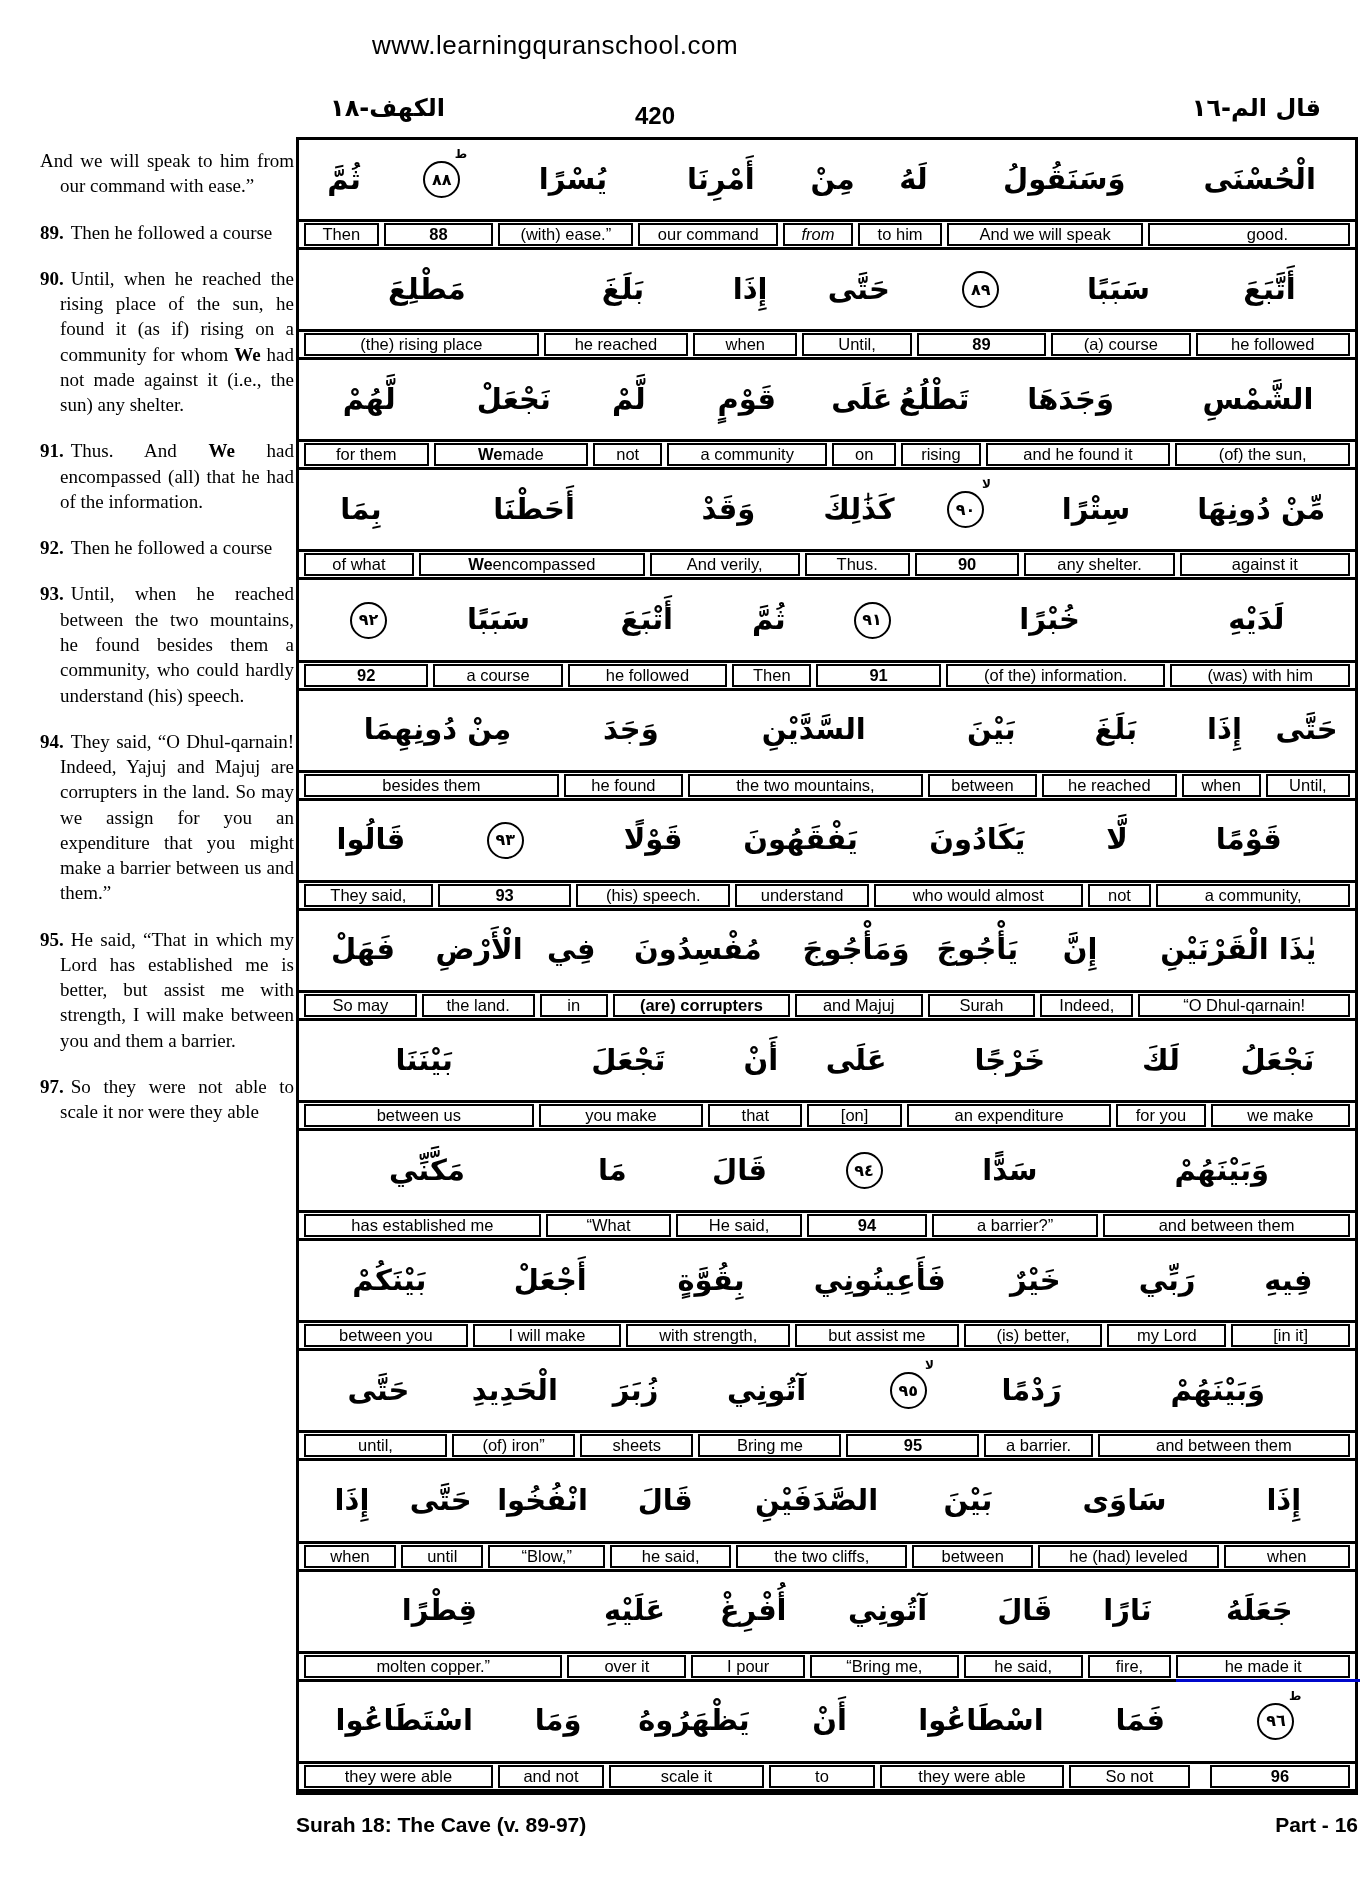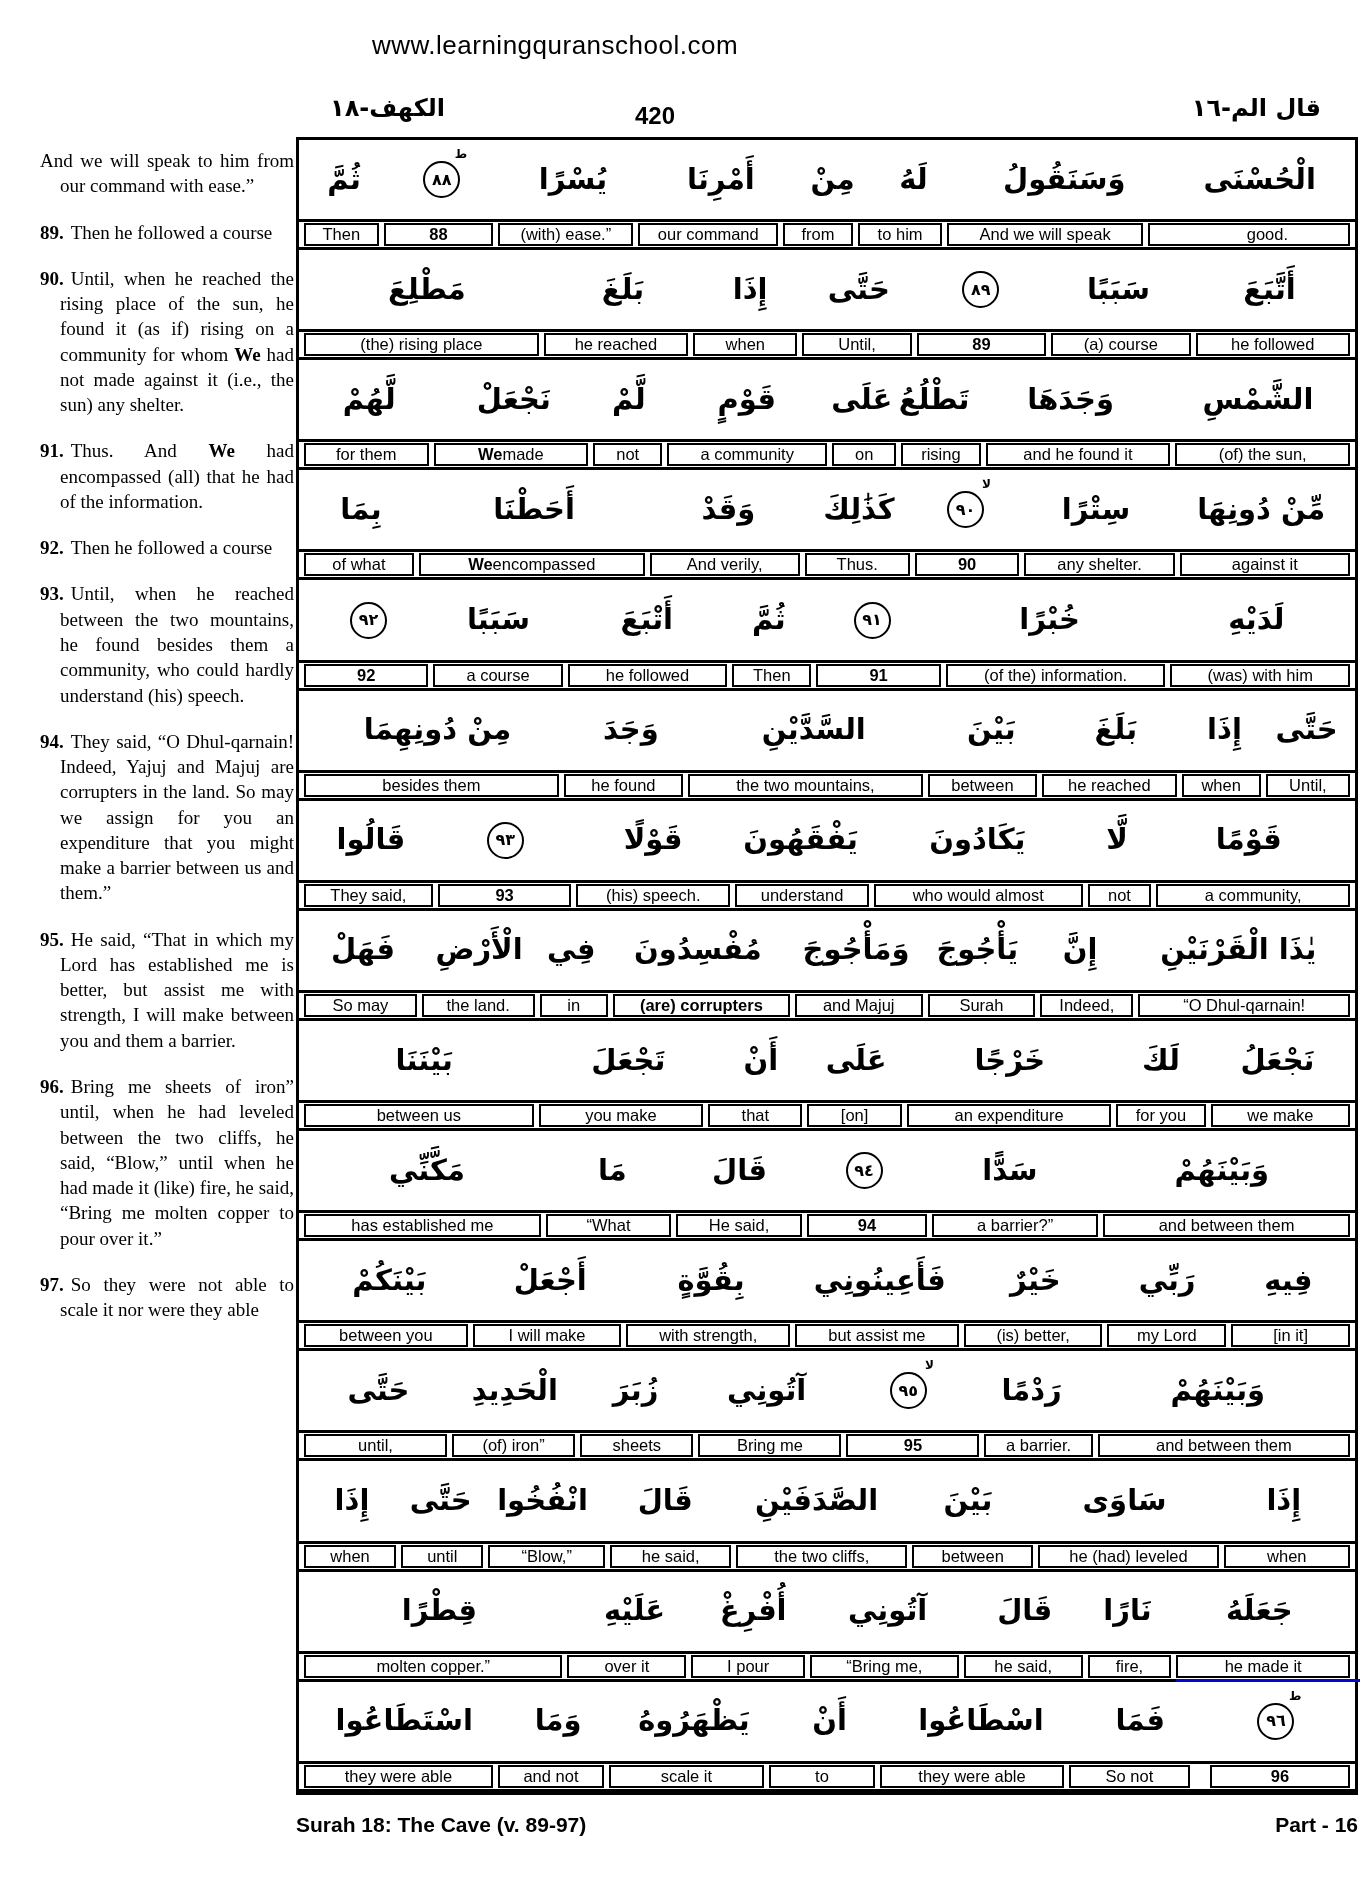--- a/index.html
+++ b/index.html
@@ -80,21 +80,20 @@
 
 <div class="sidebar" id="sidebar">
     <p class="para">And we will speak to him from our command with ease.”</p>
     <p class="para"><b class="pnum">89.</b>Then he followed a course</p>
     <p class="para"><b class="pnum">90.</b>Until, when he reached the rising place of the sun, he found it (as if) rising on a community for whom <b>We</b> had not made against it (i.e., the sun) any shelter.</p>
     <p class="para"><b class="pnum">91.</b>Thus. And <b>We</b> had encompassed (all) that he had of the information.</p>
     <p class="para"><b class="pnum">92.</b>Then he followed a course</p>
     <p class="para"><b class="pnum">93.</b>Until, when he reached between the two mountains, he found besides them a community, who could hardly understand (his) speech.</p>
     <p class="para"><b class="pnum">94.</b>They said, “O Dhul-qarnain! Indeed, Yajuj and Majuj are corrupters in the land. So may we assign for you an expenditure that you might make a barrier between us and them.”</p>
     <p class="para"><b class="pnum">95.</b>He said, “That in which my Lord has established me is better, but assist me with strength, I will make between you and them a barrier.</p>
-    <p class="para"><b class="pnum">96.</b>Bring me sheets of iron” until, when he had leveled between the two cliffs, he said, “Blow,” until when he had made it (like) fire, he said, “Bring me molten copper to pour over it.”</p>
     <p class="para"><b class="pnum">97.</b>So they were not able to scale it nor were they able</p>
   </div>
 
 <div class="qtable" id="qtable">
     <div class="ar-row">
       <div class="ar-cell" style="flex: 7 1 0%;">ثُمَّ</div>
       <div class="ar-cell" style="flex: 10.5 1 0%;">
         <span class="vn">
           <span class="mk">ط</span>
           <span class="vd">٨٨</span>
@@ -105,21 +104,21 @@
       <div class="ar-cell" style="flex: 6.5 1 0%;">مِنْ</div>
       <div class="ar-cell" style="flex: 8 1 0%;">لَهُ</div>
       <div class="ar-cell" style="flex: 19 1 0%;">وَسَنَقُولُ</div>
       <div class="ar-cell" style="flex: 16 1 0%;">الْحُسْنَى</div>
     </div>
     <div class="en-row">
       <div class="en-cell" style="flex: 7 1 0%;">Then</div>
       <div class="en-cell numcell" style="flex: 10.5 1 0%;">88</div>
       <div class="en-cell" style="flex: 13 1 0%;">(with) ease.”</div>
       <div class="en-cell" style="flex: 13.5 1 0%;">our command</div>
-      <div class="en-cell" style="flex: 6.5 1 0%;">from</div>
+      <div class="en-cell" style="flex: 6.5 1 0%; font-style: italic;">from</div>
       <div class="en-cell" style="flex: 8 1 0%;">to him</div>
       <div class="en-cell" style="flex: 19 1 0%;">And we will speak</div>
       <div class="en-cell" style="flex: 16 1 0%; padding-left: 37px;">good.</div>
     </div>
     <div class="ar-row">
       <div class="ar-cell" style="flex: 23 1 0%;">مَطْلِعَ</div>
       <div class="ar-cell" style="flex: 14 1 0%;">بَلَغَ</div>
       <div class="ar-cell" style="flex: 10 1 0%;">إِذَا</div>
       <div class="ar-cell" style="flex: 10.5 1 0%;">حَتَّى</div>
       <div class="ar-cell" style="flex: 12.5 1 0%;">

